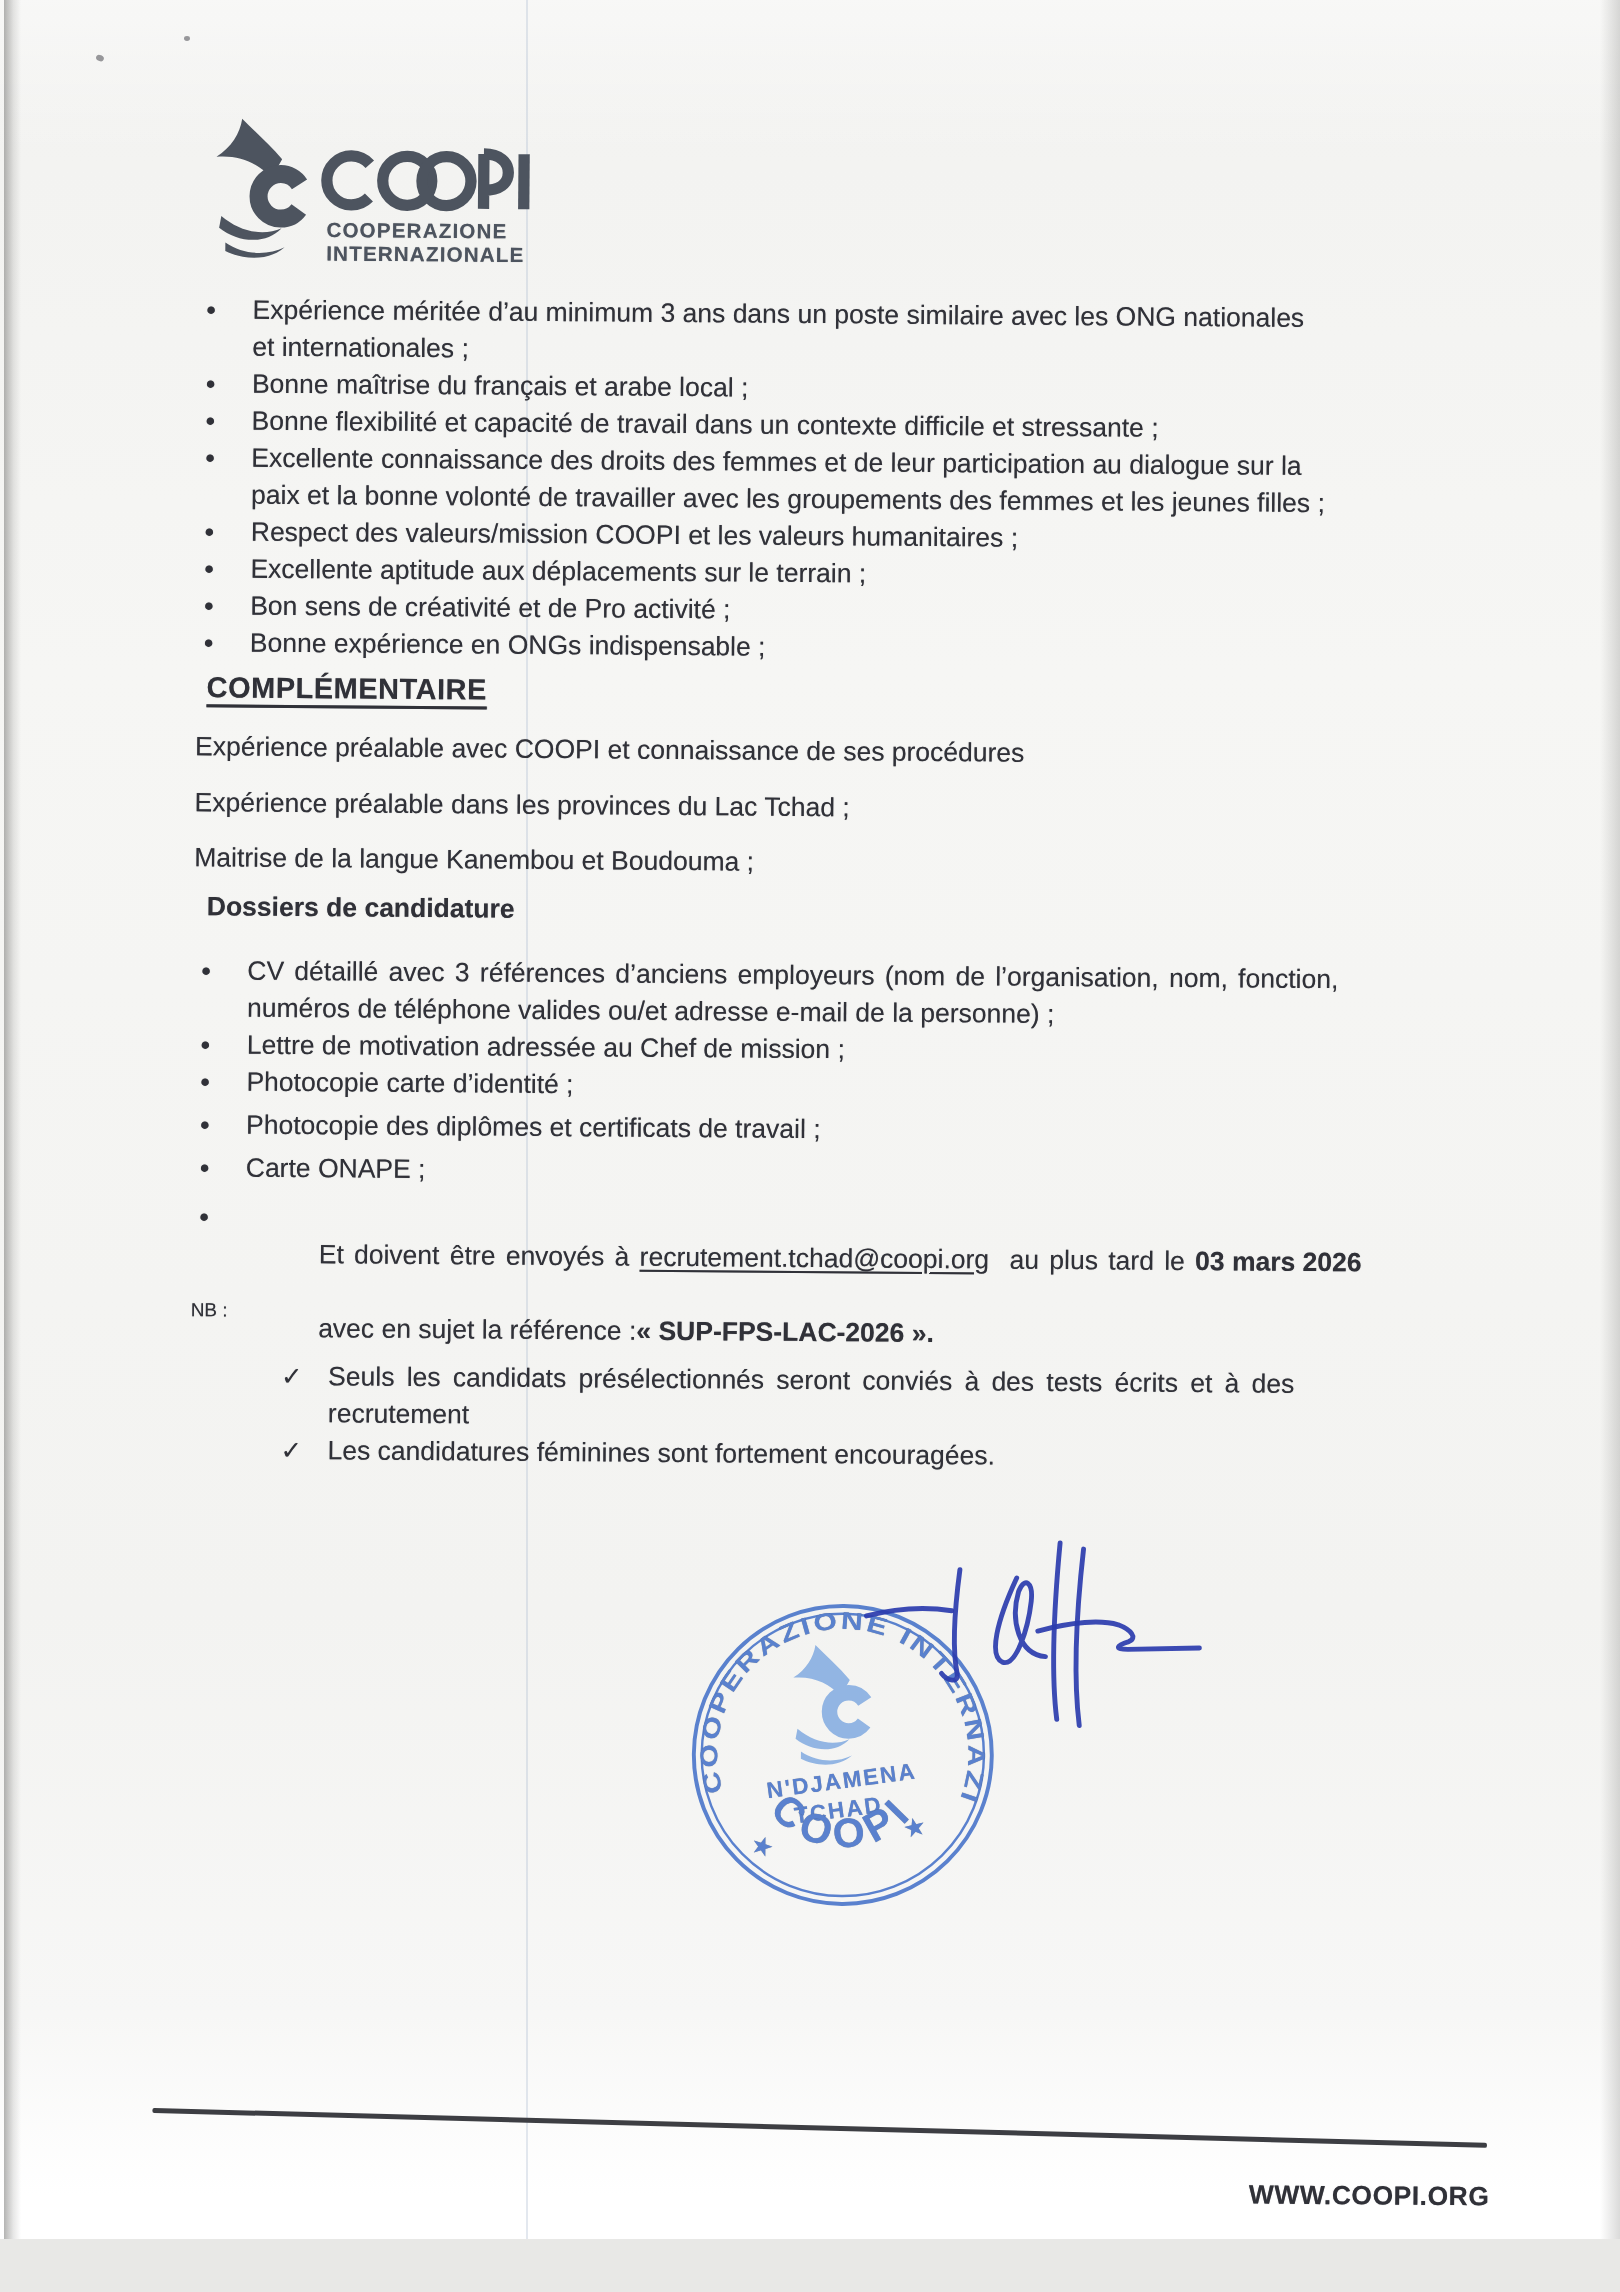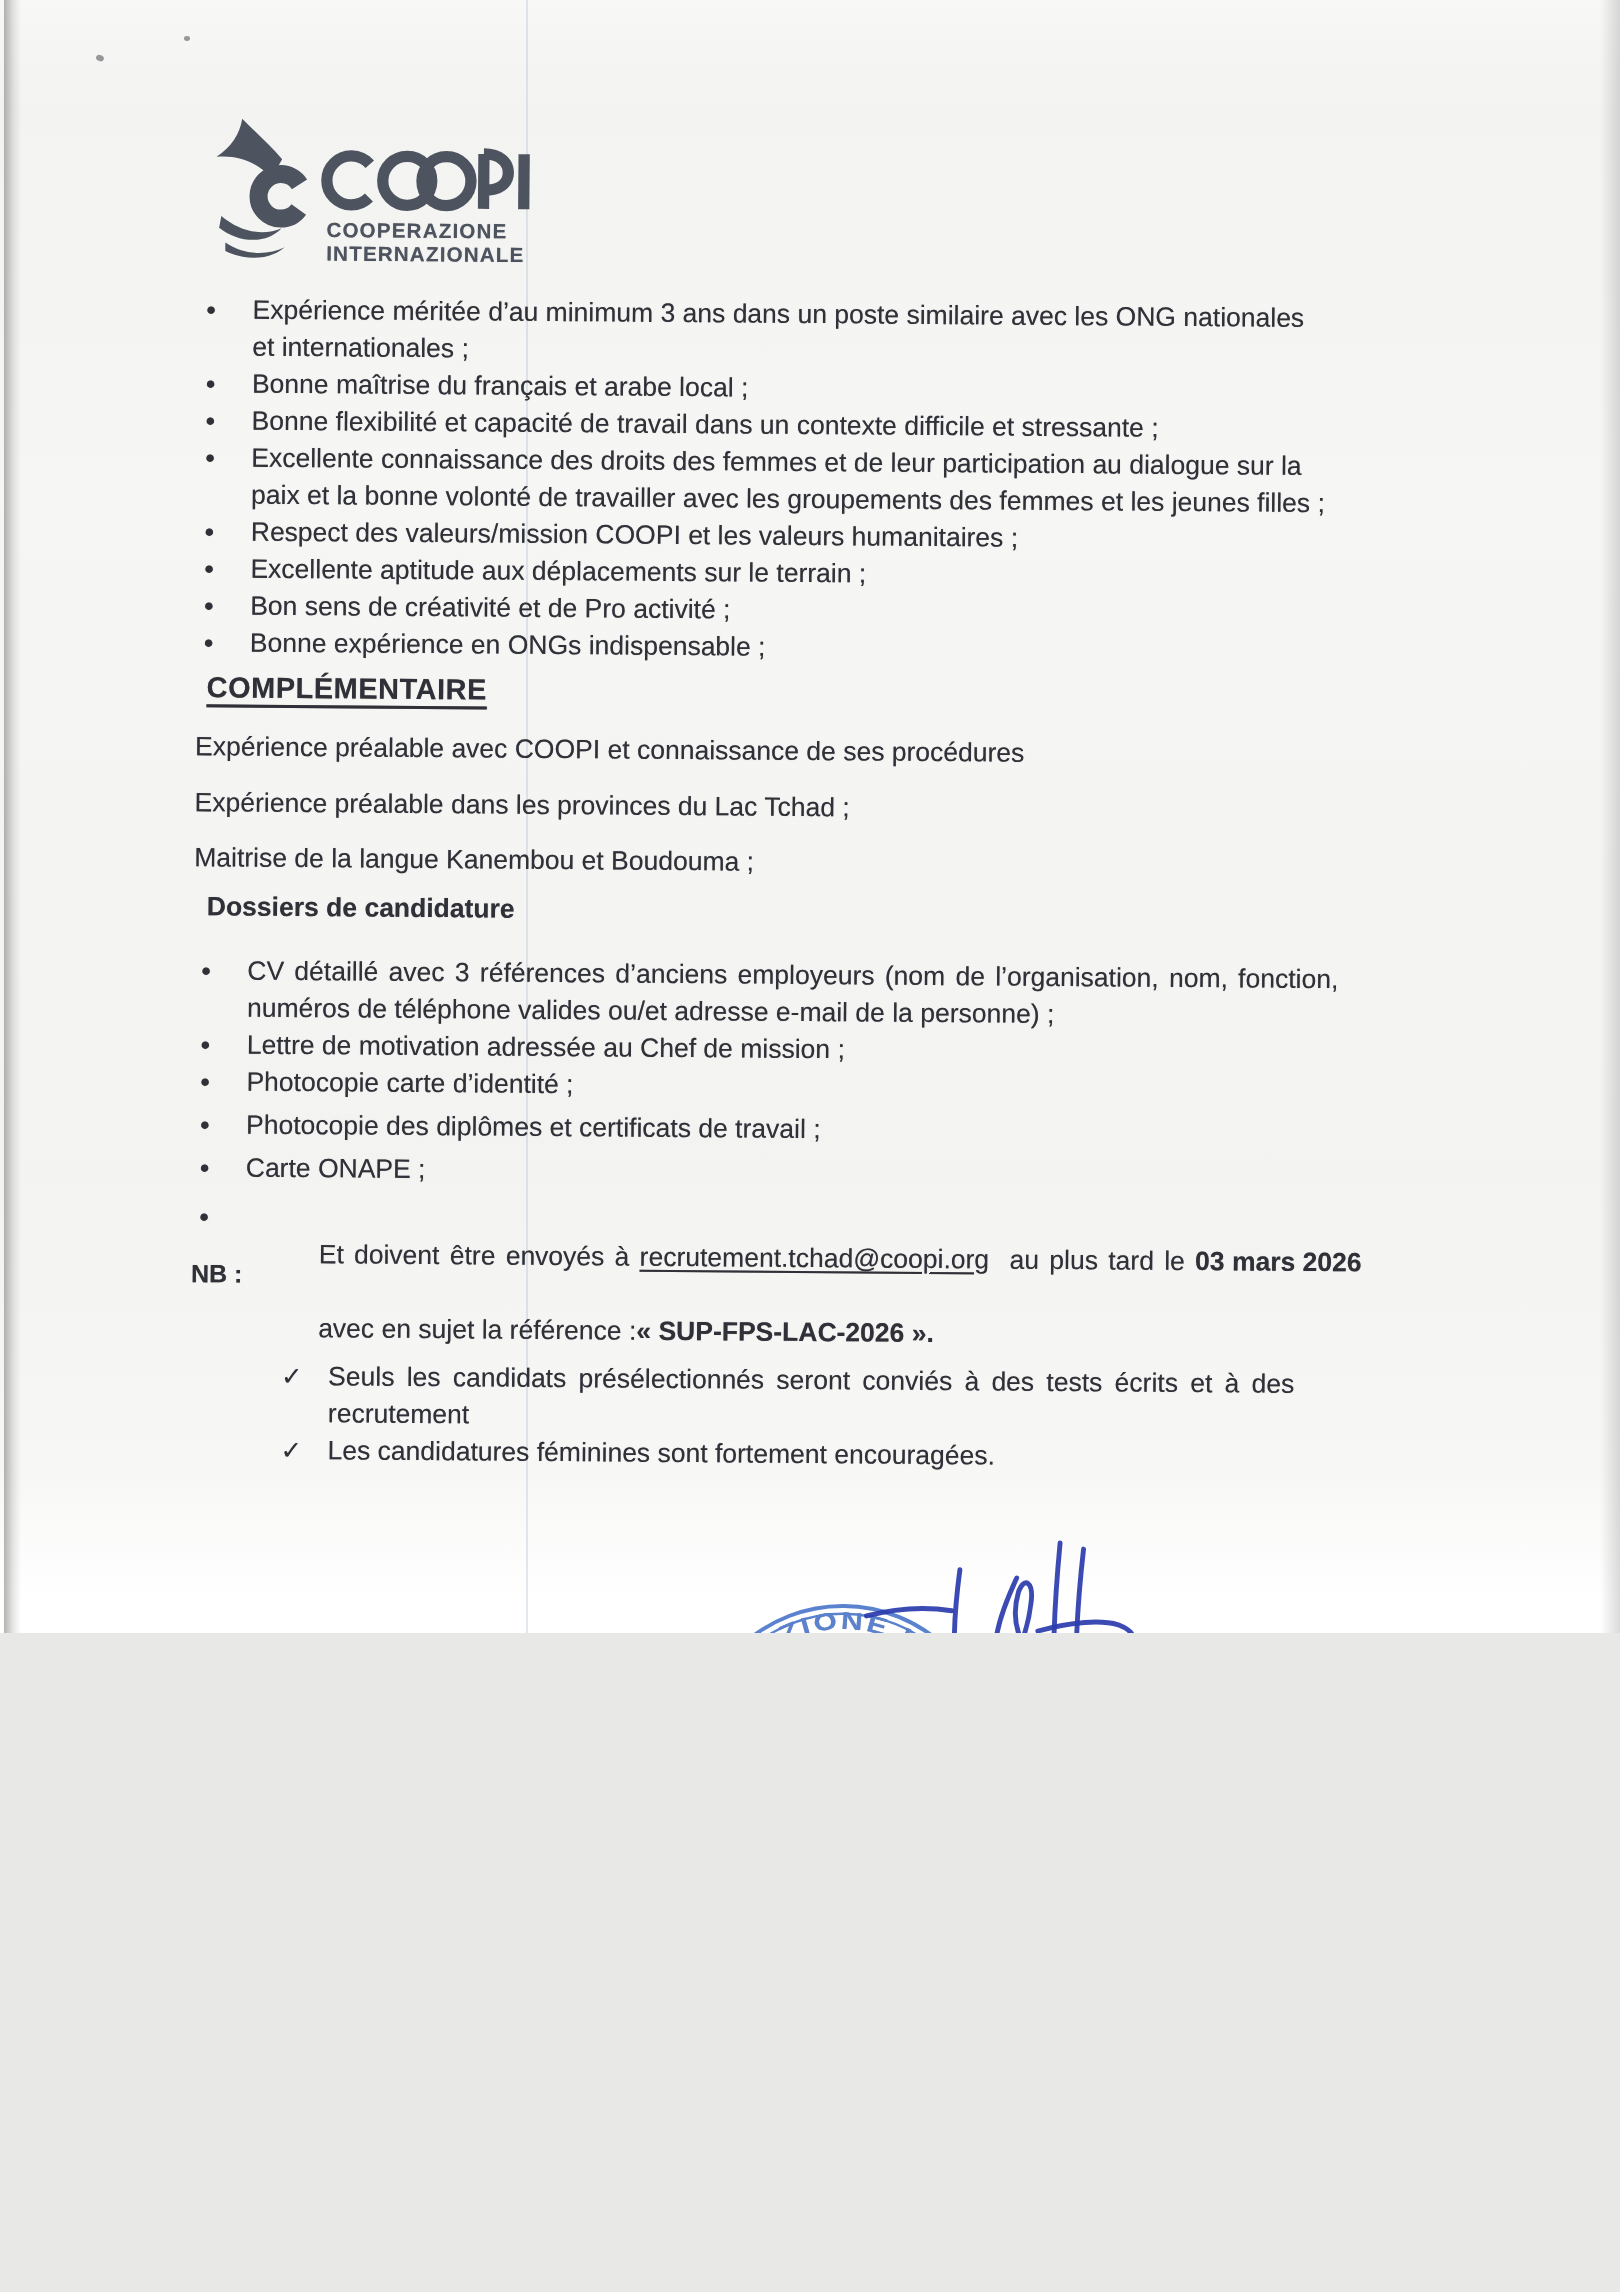--- a/index.html
+++ b/index.html
@@ -1,17 +1,17 @@
 <!DOCTYPE html>
 <html><head>
 <meta charset="utf-8">
 <style>
   html,body{margin:0;padding:0;background:#e8e8e6;}
   .page{
-    position:relative;width:1620px;height:1633px;overflow:hidden;
+    position:relative;width:1620px;height:2239px;overflow:hidden;
     font-family:"Liberation Sans","DejaVu Sans",sans-serif;color:#303138;
     background:
       linear-gradient(180deg, rgba(255,255,255,.45) 0%, rgba(255,255,255,0) 7%),
       linear-gradient(180deg, #f2f2f0 0%, #f6f6f4 30%, #f3f3f1 72%, #f7f7f6 90%, #ffffff 98%);
   }
   .edge-left{position:absolute;left:3.9px;top:0;width:16.7px;height:100%;
     background:linear-gradient(90deg, rgba(118,118,116,.55), rgba(160,160,158,.25) 55%, rgba(0,0,0,0));}
   .edge-right{position:absolute;right:0;top:0;width:19.6px;height:100%;
     background:linear-gradient(270deg, rgba(150,150,148,.35), rgba(0,0,0,0));}
   .fold-line{position:absolute;left:526px;top:0;width:2px;height:100%;background:rgba(175,190,208,.35);}
@@ -35,21 +35,21 @@
   .txt{white-space:pre-wrap;}
   .ws3{word-spacing:2.9px;}
   .ws5{word-spacing:4.9px;}
 
   .h-comp{position:absolute;left:210px;top:676px;margin:0;font-size:29px;font-weight:bold;
     letter-spacing:0.5px;text-decoration:underline;text-decoration-thickness:2.9px;text-underline-offset:6.9px;}
   .paras{position:absolute;left:199px;top:733px;font-size:26.5px;line-height:37px;}
   .paras p{margin:0 0 18.6px 0;}
   .h-doss{position:absolute;left:212px;top:896px;margin:0;font-size:26.5px;font-weight:bold;}
 
-  .nb-label{position:absolute;left:199px;top:1264px;font-size:25px;font-weight:bold;}
+  .nb-label{position:absolute;left:199px;top:1304px;font-size:19px;font-weight:normal;}
   ul.nb{left:290px;top:1362px;width:1171px;}
   ul.nb .marker{flex:0 0 47px;width:47px;padding-left:0;font-size:25.5px;}
 
   .email{text-decoration:underline;text-underline-offset:3.9px;}
 
   .overlay{position:absolute;left:0;top:0;pointer-events:none;}
   .ring{fill:none;stroke:#4d78cb;}
   .stamp-ring-text{fill:#4d78cb;font-weight:bold;font-size:24.5px;letter-spacing:2.5px;}
   .stamp-brand{fill:#4d78cb;font-weight:bold;font-size:42px;letter-spacing:7px;}
   .stamp-city{fill:#4d78cb;font-weight:bold;font-size:23px;letter-spacing:2px;text-anchor:middle;}

